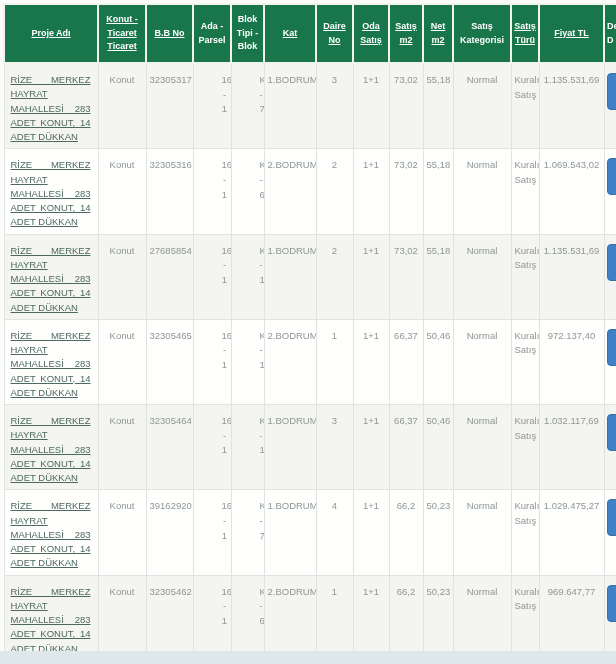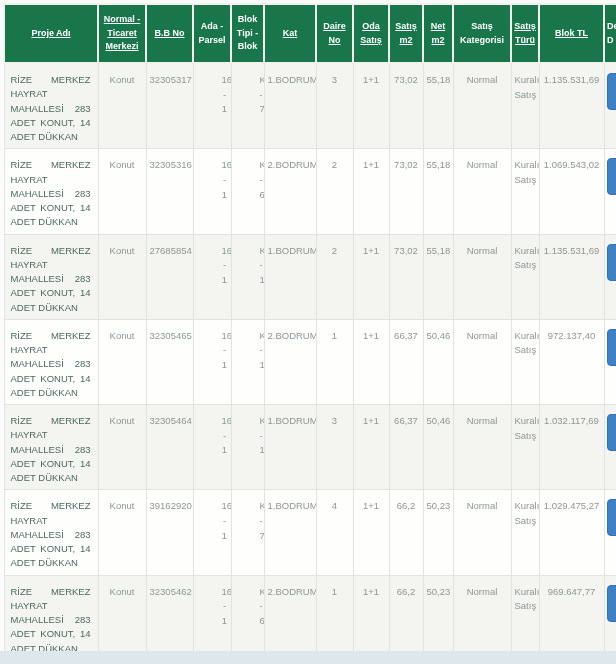--- a/index.html
+++ b/index.html
@@ -64,20 +64,21 @@
     overflow: hidden;
   }
   tbody tr.odd td { background: #f4f4f1; }
   tbody td.col-proje_adi {
     text-align: justify;
     color: #4d6a60;
     font-size: 9.5px;
     padding-left: 6px;
     padding-right: 7px;
     line-height: 1.5;
+    text-decoration: underline;
   }
   tbody td.pre-line { white-space: pre-line; padding-left: 28px; }
   tbody td.col-detay {
     padding: 9px 0 0 2px;
     text-align: left;
   }
   .detail-button {
     display: inline-block;
     width: 40px; height: 37px;
     background: #3e81c6;
@@ -104,32 +105,32 @@
         <col style="width:34px">
       <col style="width:30px">
         <col style="width:58px">
         <col style="width:28px">
       <col style="width:65px">
         <col style="width:46px">
     </colgroup>
     <thead>
       <tr id="header-row">
           <th class="col-proje_adi"><span class="th-link">Proje Adı</span></th>
-          <th class="col-konut_ticaret"><span class="th-link">Normal - Ticaret Merkezi</span></th>
+          <th class="col-konut_ticaret"><span class="th-link">Konut - Ticaret Ticaret</span></th>
           <th class="col-bb_no"><span class="th-link">B.B No</span></th>
           <th class="col-ada_parsel"><span class="th-text" style="white-space: pre-line;">Ada - Parsel</span></th>
           <th class="col-blok_tipi_blok"><span class="th-text" style="white-space: pre-line; text-align: right;">Blok Tipi - Blok</span></th>
           <th class="col-kat"><span class="th-link">Kat</span></th>
           <th class="col-daire_no"><span class="th-link">Daire No</span></th>
           <th class="col-oda_sayisi"><span class="th-link">Oda Satış</span></th>
           <th class="col-brut_m2"><span class="th-link">Satış m2</span></th>
           <th class="col-net_m2"><span class="th-link">Net m2</span></th>
           <th class="col-satis_kategorisi"><span class="th-text">Satış Kategorisi</span></th>
           <th class="col-satis_turu"><span class="th-link">Satış Türü</span></th>
-          <th class="col-fiyat_tl"><span class="th-link">Blok TL</span></th>
+          <th class="col-fiyat_tl"><span class="th-link">Fiyat TL</span></th>
           <th class="col-detay"><span class="th-text" style="white-space: pre-line;">De
 D</span></th>
         </tr>
     </thead>
     <tbody id="table-body">
         <tr class="odd">
           <td class="col-proje_adi">RİZE MERKEZ HAYRAT MAHALLESİ 283 ADET KONUT, 14 ADET DÜKKAN</td>
           <td class="col-konut_ticaret">Konut</td>
           <td class="col-bb_no">32305317</td>
           <td class="col-ada_parsel pre-line">1625 -

